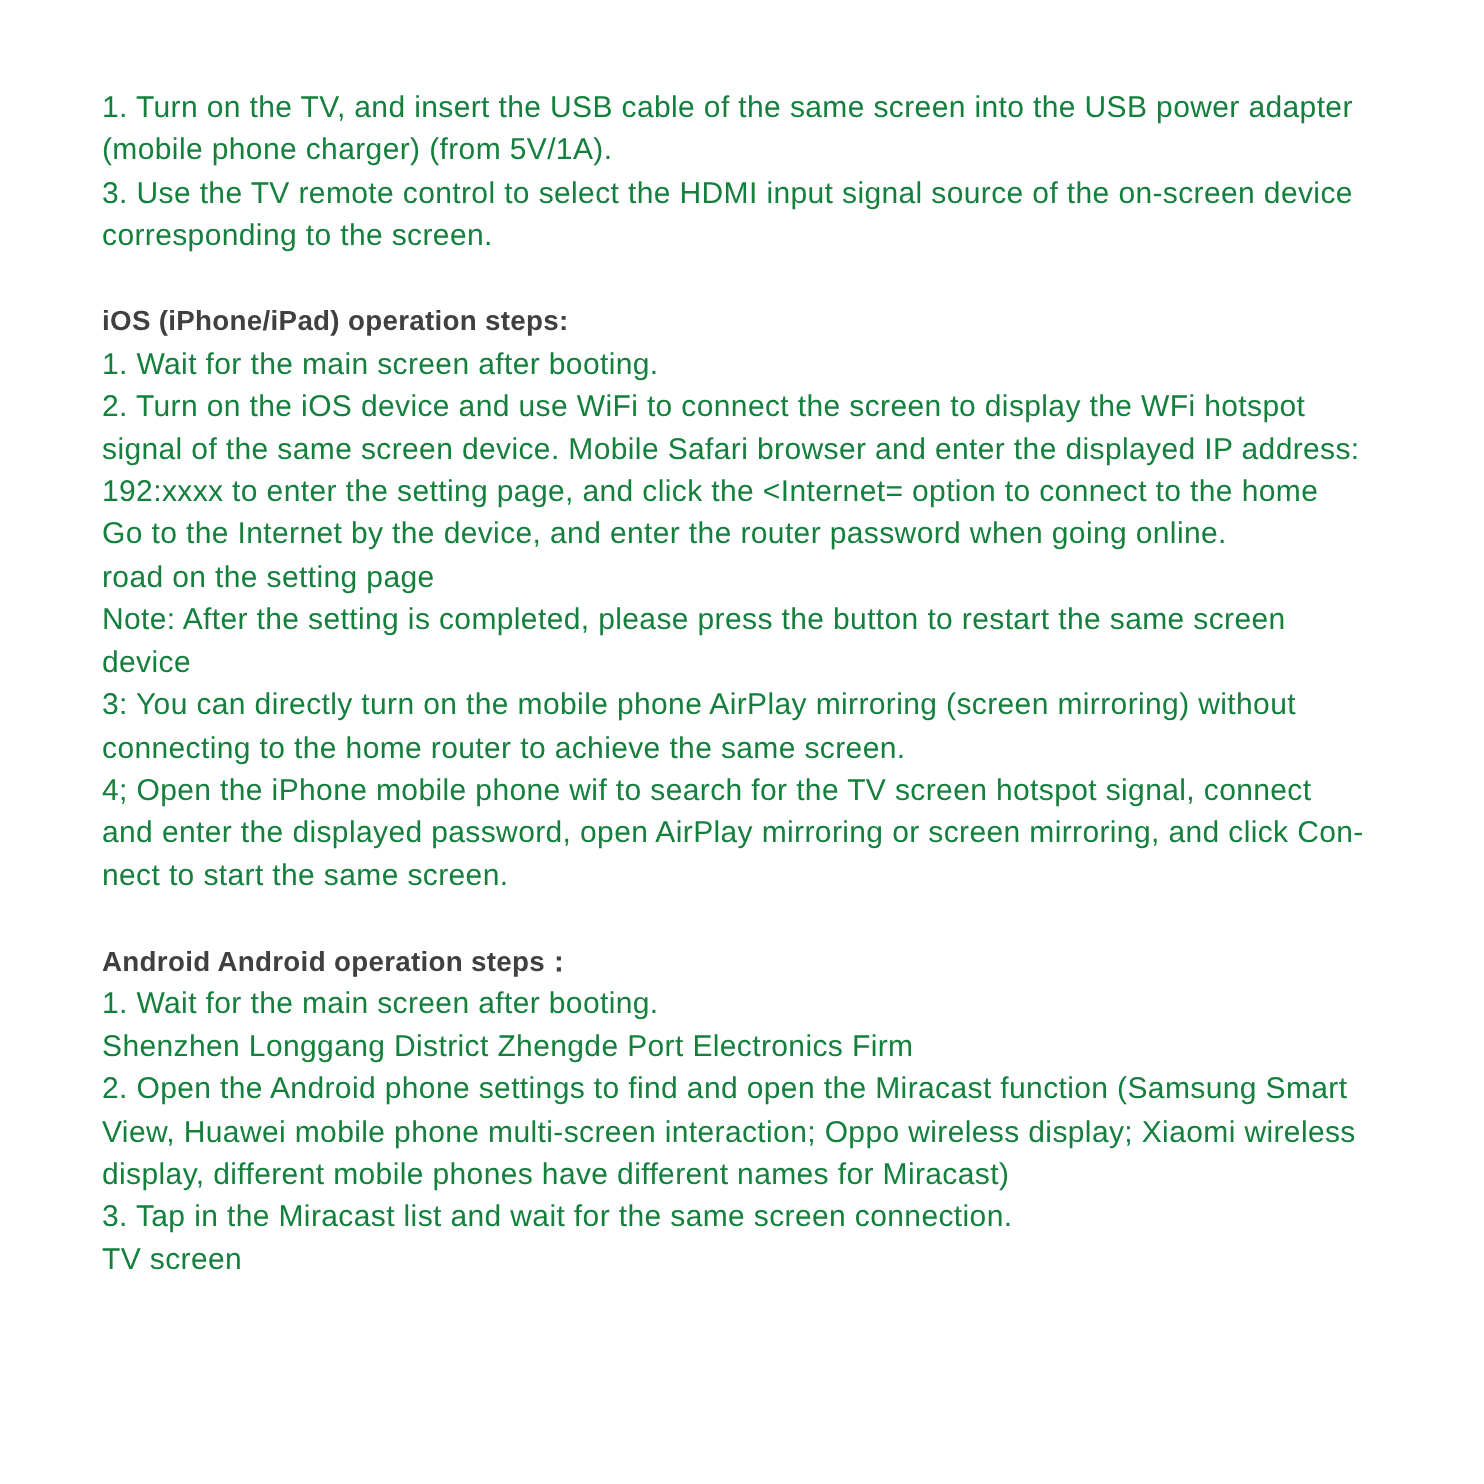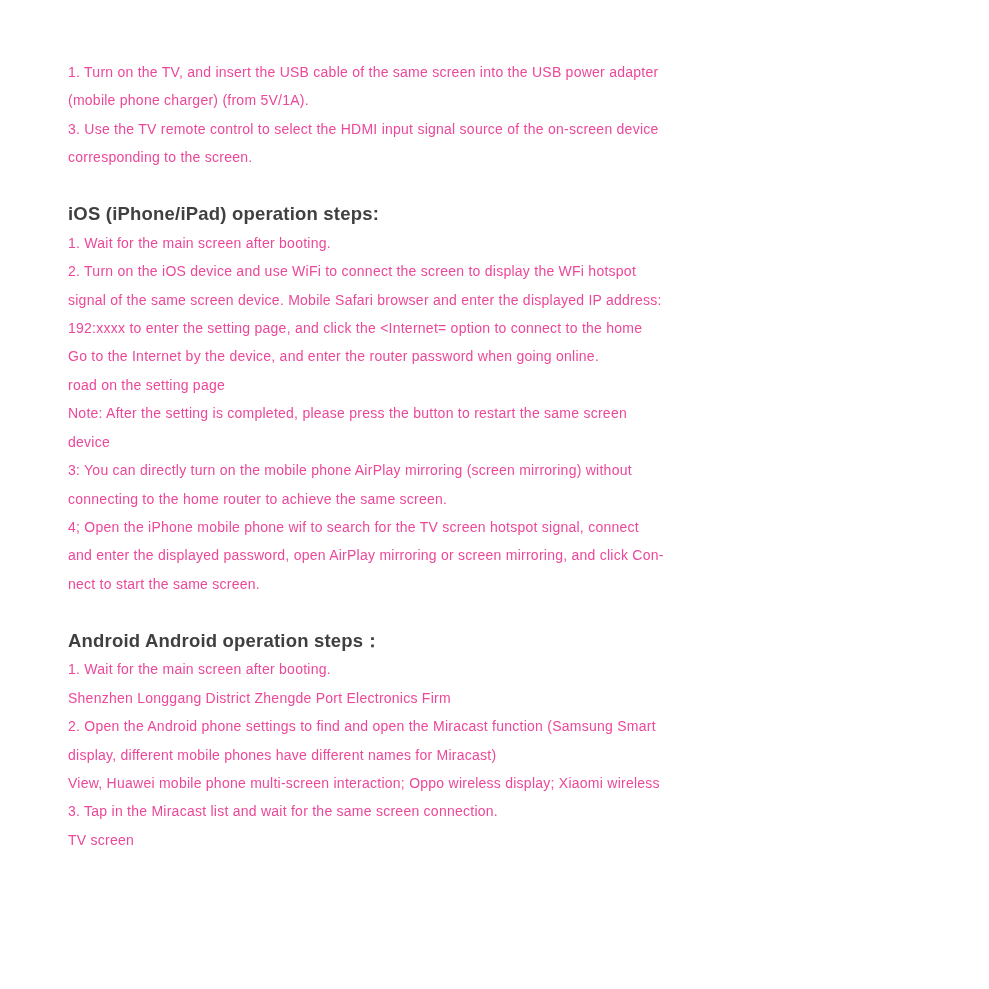--- a/index.html
+++ b/index.html
@@ -18,23 +18,23 @@
   .doc {
     position: absolute;
     top: 58px;
     left: 68px;
     right: 60px;
   }
   .line {
     display: block;
     height: 28.45px;
     line-height: 28.45px;
-    font-size: 14px;
+    font-size: 20px;
     letter-spacing: 0.25px;
-    color: #ec4899;
+    color: #15803d;
     white-space: nowrap;
   }
   .line.blank {
     
   }
   .line.heading {
     font-weight: 700;
     color: #404040;
     font-size: 18.5px;
     letter-spacing: 0.2px;
@@ -72,20 +72,20 @@
       <span class="line">nect to start the same screen.</span>
     </div>
 
     <span class="line blank"></span>
 
     <div>
       <span class="line heading">Android Android operation steps：</span>
       <span class="line">1. Wait for the main screen after booting.</span>
       <span class="line">Shenzhen Longgang District Zhengde Port Electronics Firm</span>
       <span class="line">2. Open the Android phone settings to find and open the Miracast function (Samsung Smart</span>
+      <span class="line">View, Huawei mobile phone multi-screen interaction; Oppo wireless display; Xiaomi wireless</span>
       <span class="line">display, different mobile phones have different names for Miracast)</span>
-      <span class="line">View, Huawei mobile phone multi-screen interaction; Oppo wireless display; Xiaomi wireless</span>
       <span class="line">3. Tap in the Miracast list and wait for the same screen connection.</span>
       <span class="line">TV screen</span>
     </div>
 
   </div>
 </div>
 
 </body></html>

